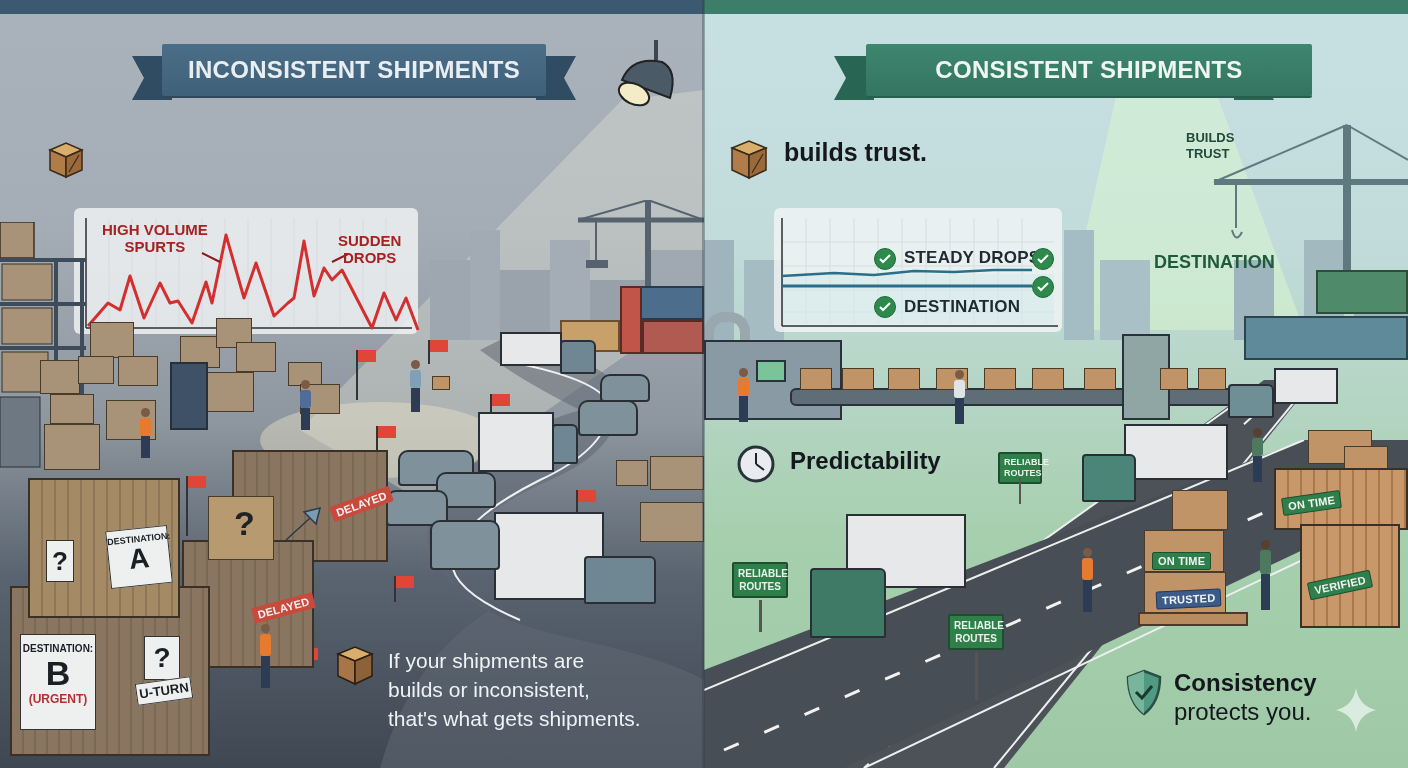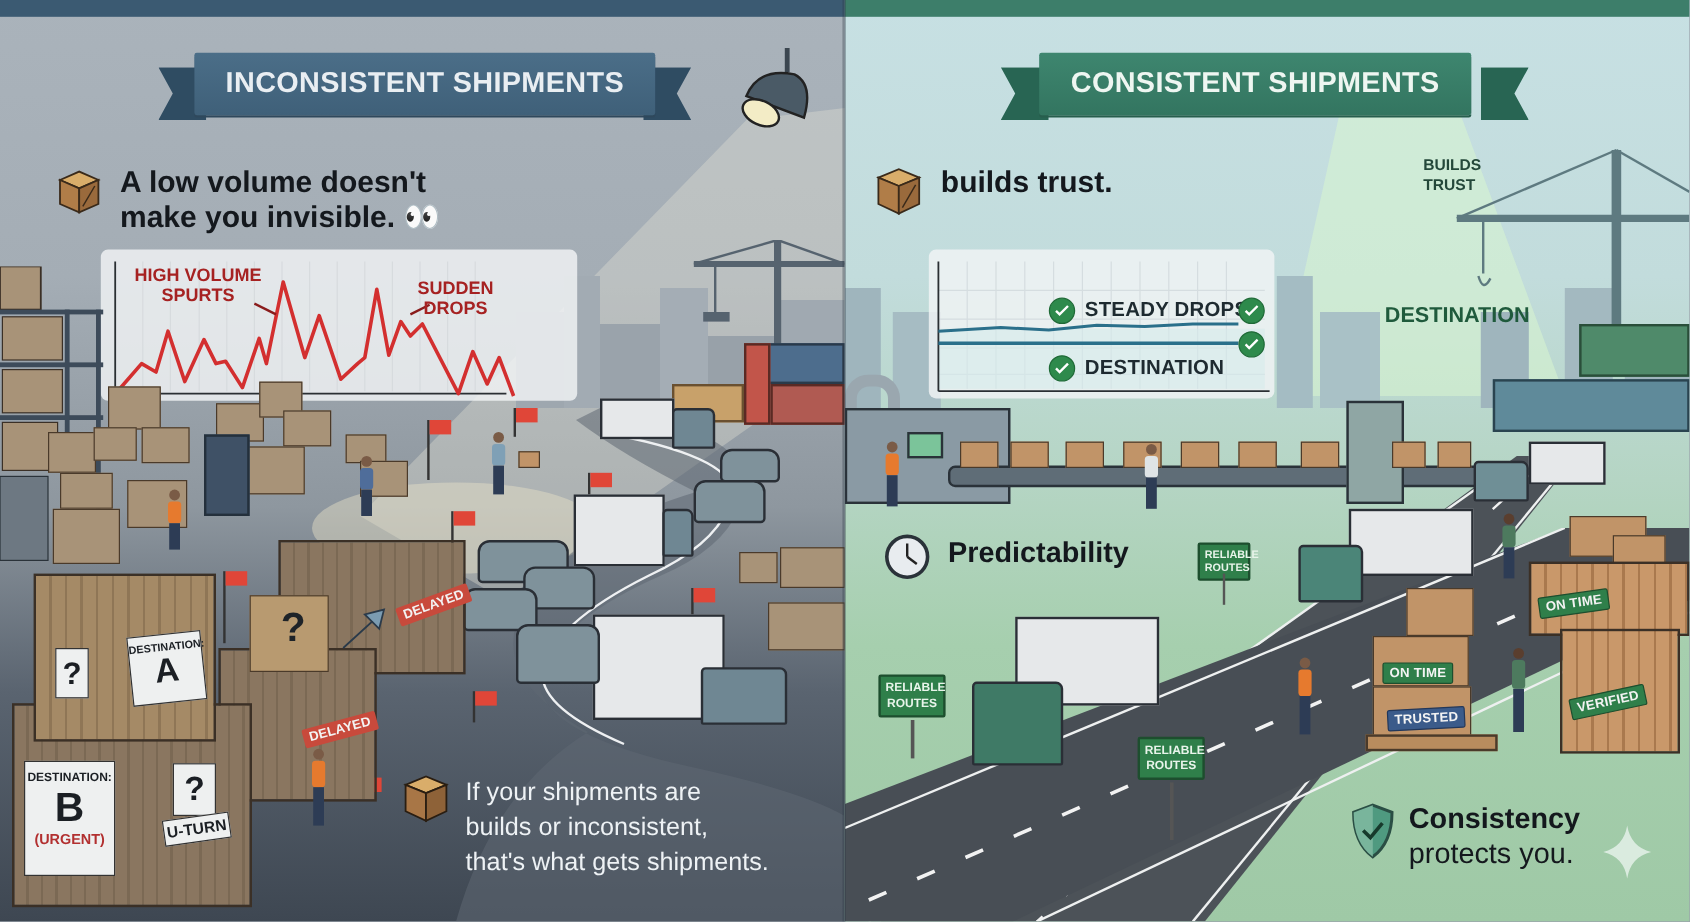--- a/index.html
+++ b/index.html
@@ -13,21 +13,21 @@
   .topbar { position: absolute; top: 0; height: 14px; }
   .topbar-left { left: 0; width: 704px; background: #3b5a72; }
   .topbar-right { left: 704px; width: 704px; background: #3d7e6a; }
 
   .divider { position: absolute; left: 702px; top: 0; width: 3px; height: 768px; background: #2d3a44; opacity: .35; }
 
   
   .ribbon { position: absolute; top: 44px; height: 52px; display: flex; align-items: center; justify-content: center; color: #e9eef2; font-weight: bold; font-size: 24px; letter-spacing: .3px; }
   .ribbon-tail { position: absolute; top: 56px; width: 40px; height: 44px; }
   .ribbon-left { left: 162px; width: 384px; background: linear-gradient(180deg,#4b6e88,#3f6079); border-radius: 2px; box-shadow: 0 2px 0 #2f485c; }
-  .ribbon-right { left: 866px; width: 360px; background: linear-gradient(180deg,#3e866f,#337560); border-radius: 2px; box-shadow: 0 2px 0 #275e4d; color: #eef6f1; }
+  .ribbon-right { left: 866px; width: 446px; background: linear-gradient(180deg,#3e866f,#337560); border-radius: 2px; box-shadow: 0 2px 0 #275e4d; color: #eef6f1; }
 
   
   .headline { position: absolute; font-weight: bold; color: #14181d; font-size: 25px; line-height: 29px; }
   .body-light { position: absolute; color: #eef2f5; font-size: 21px; line-height: 29px; }
 
   
   .chart-card { position: absolute; background: rgba(242,244,245,.82); border-radius: 6px; }
   .chart-label-red { position: absolute; color: #a62222; font-weight: bold; font-size: 15px; line-height: 17px; text-align: center; }
   .chart-label-dark { position: absolute; color: #1e2a30; font-weight: bold; font-size: 17px; letter-spacing: .2px; }
 
@@ -100,26 +100,22 @@
   <div class="ribbon-tail" style="left:132px;background:#2f4c62;clip-path:polygon(0 0,100% 0,100% 100%,0 100%,30% 50%)"></div>
   <div class="ribbon-tail" style="left:536px;background:#2f4c62;clip-path:polygon(0 0,100% 0,70% 50%,100% 100%,0 100%)"></div>
   <div class="ribbon ribbon-left">INCONSISTENT SHIPMENTS</div>
 
   <svg style="position:absolute;left:46px;top:140px" width="40" height="40">
     <polygon points="4,10 20,3 36,10 20,17" fill="#d9ad6a" stroke="#3a2a1a" stroke-width="1.5"></polygon>
     <polygon points="4,10 20,17 20,37 4,30" fill="#b07d48" stroke="#3a2a1a" stroke-width="1.5"></polygon>
     <polygon points="20,17 36,10 36,30 20,37" fill="#9a6a3c" stroke="#3a2a1a" stroke-width="1.5"></polygon>
     <line x1="23" y1="32" x2="33" y2="15" stroke="#3a2a1a" stroke-width="1.2"></line>
   </svg>
-  <div class="headline" style="left:100px;top:138px">
-    <div>A low volume doesn't</div>
-    <div>make you invisible. 👀</div>
-  </div>
-
-  <div class="chart-card" style="left:84px;top:208px;width:397px;height:126px">
+
+  <div class="chart-card" style="left:74px;top:208px;width:344px;height:126px">
     <svg width="348" height="126" style="position:absolute;left:0;top:0">
       <g stroke="#d7dbde" stroke-width="1">
         <line x1="35" y1="10" x2="35" y2="118"></line>
           <line x1="58" y1="10" x2="58" y2="118"></line>
         <line x1="82" y1="10" x2="82" y2="118"></line>
           <line x1="105" y1="10" x2="105" y2="118"></line>
         <line x1="128" y1="10" x2="128" y2="118"></line>
           <line x1="151" y1="10" x2="151" y2="118"></line>
         <line x1="174" y1="10" x2="174" y2="118"></line>
           <line x1="197" y1="10" x2="197" y2="118"></line>

